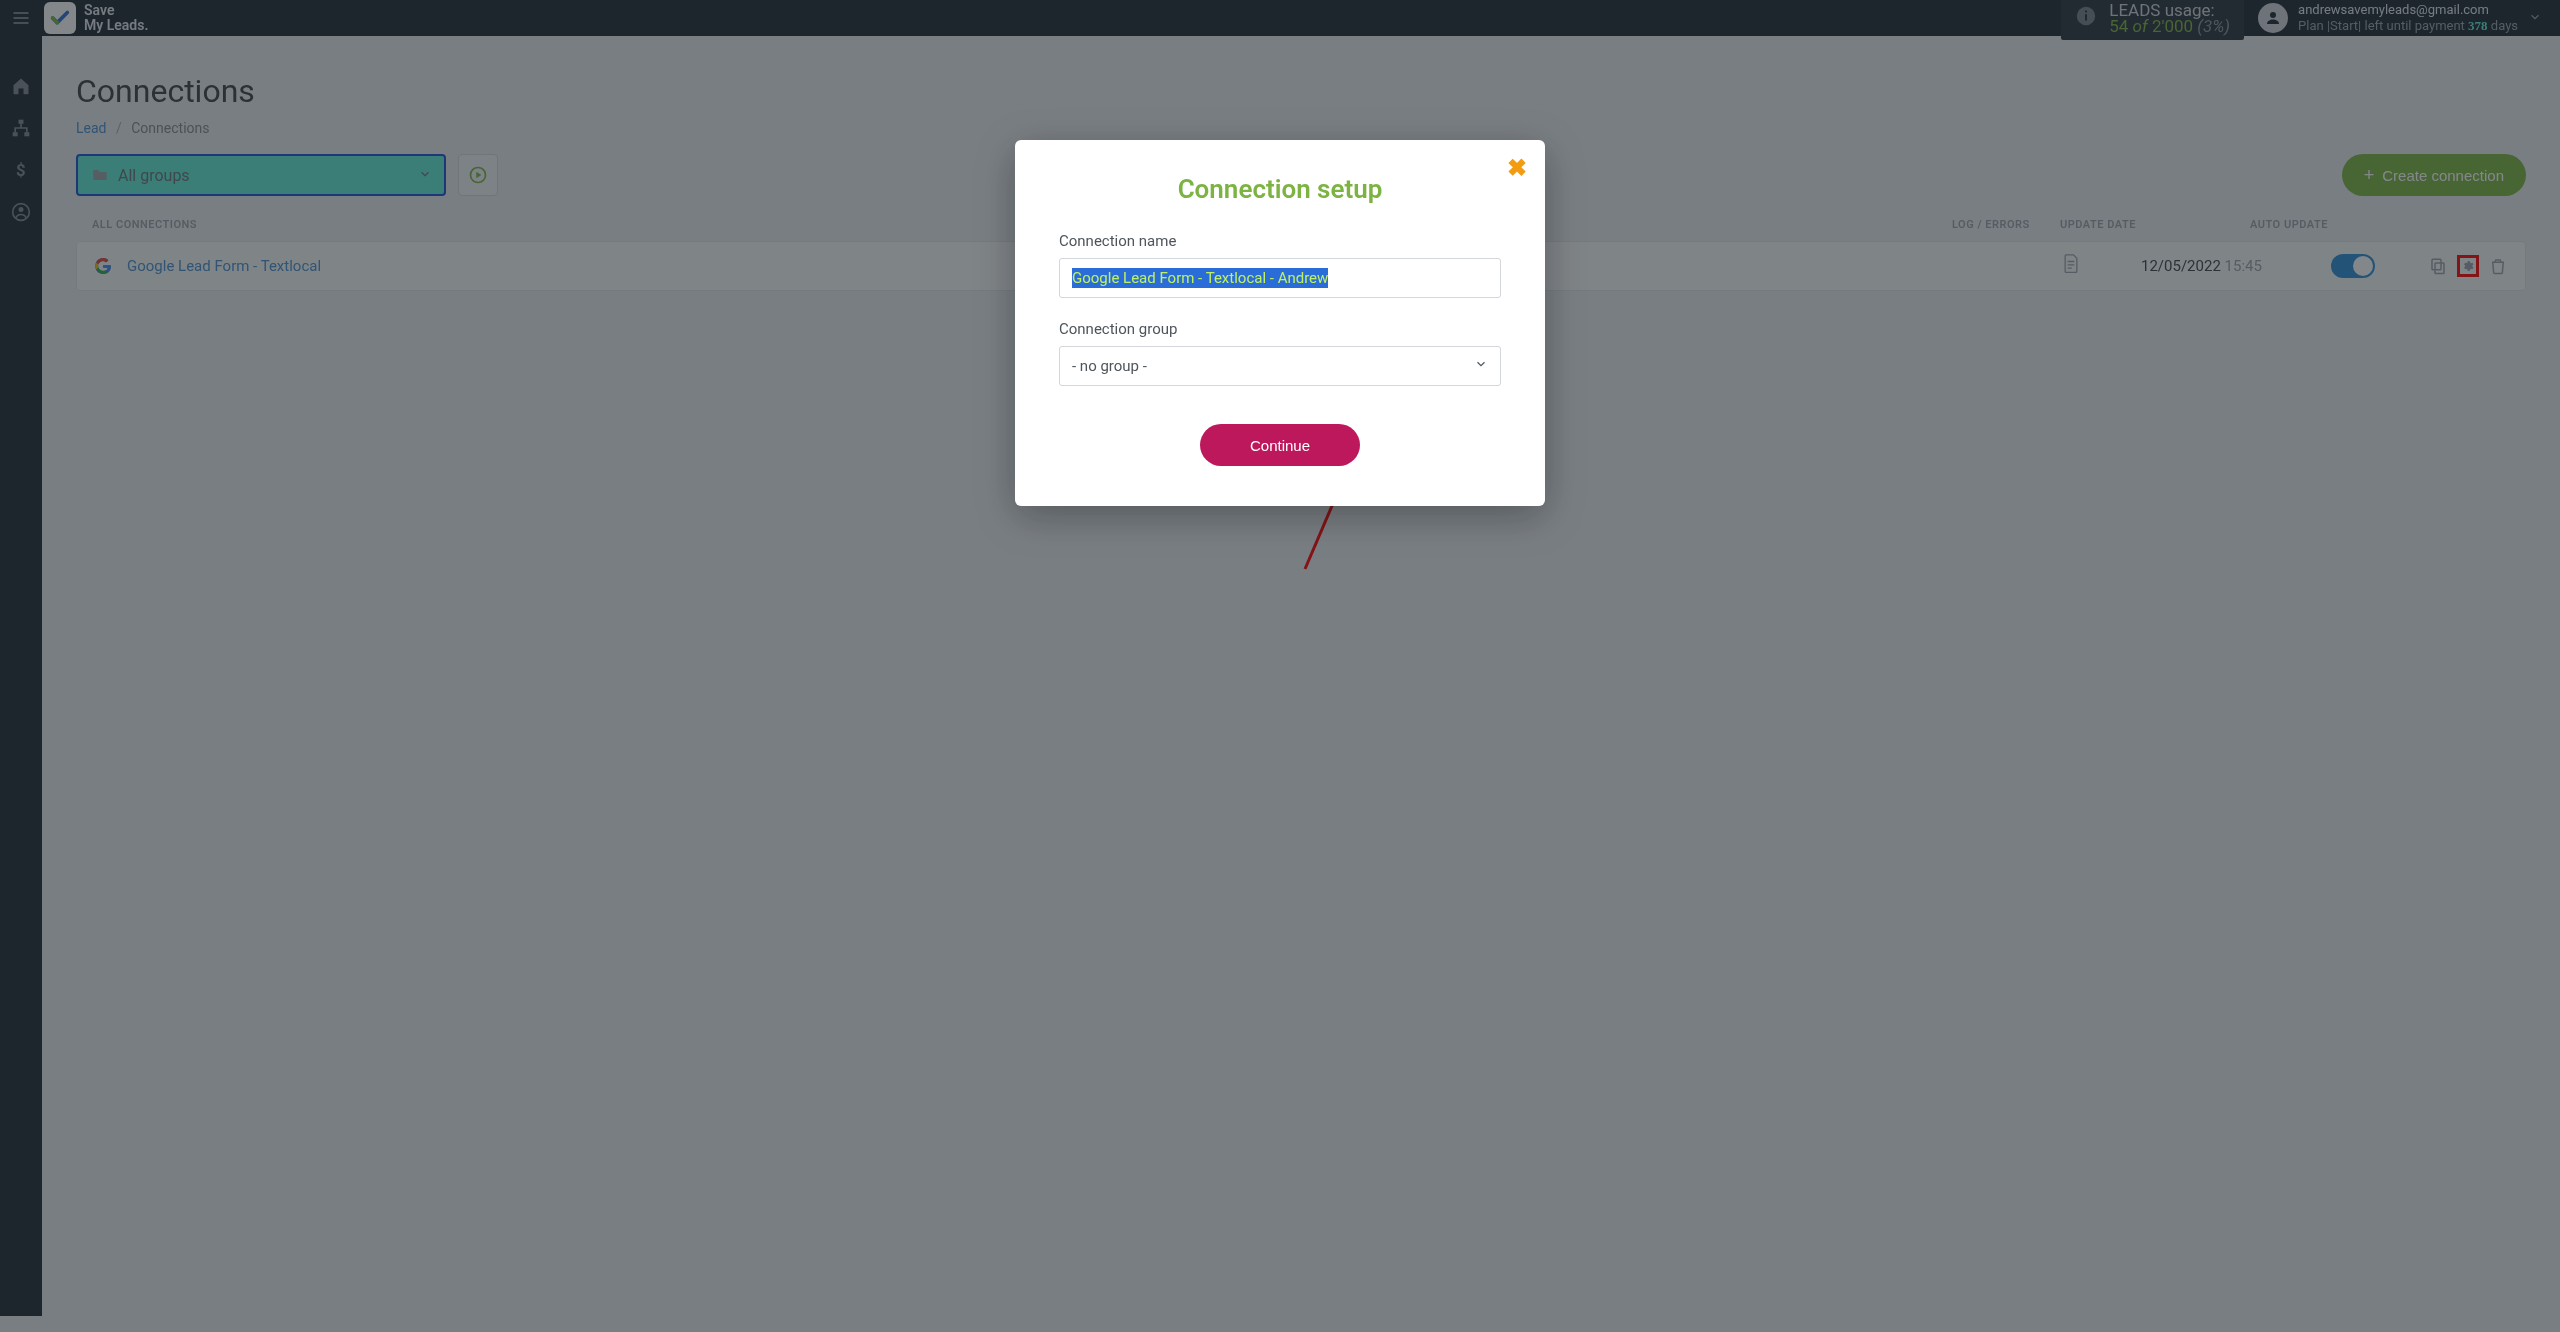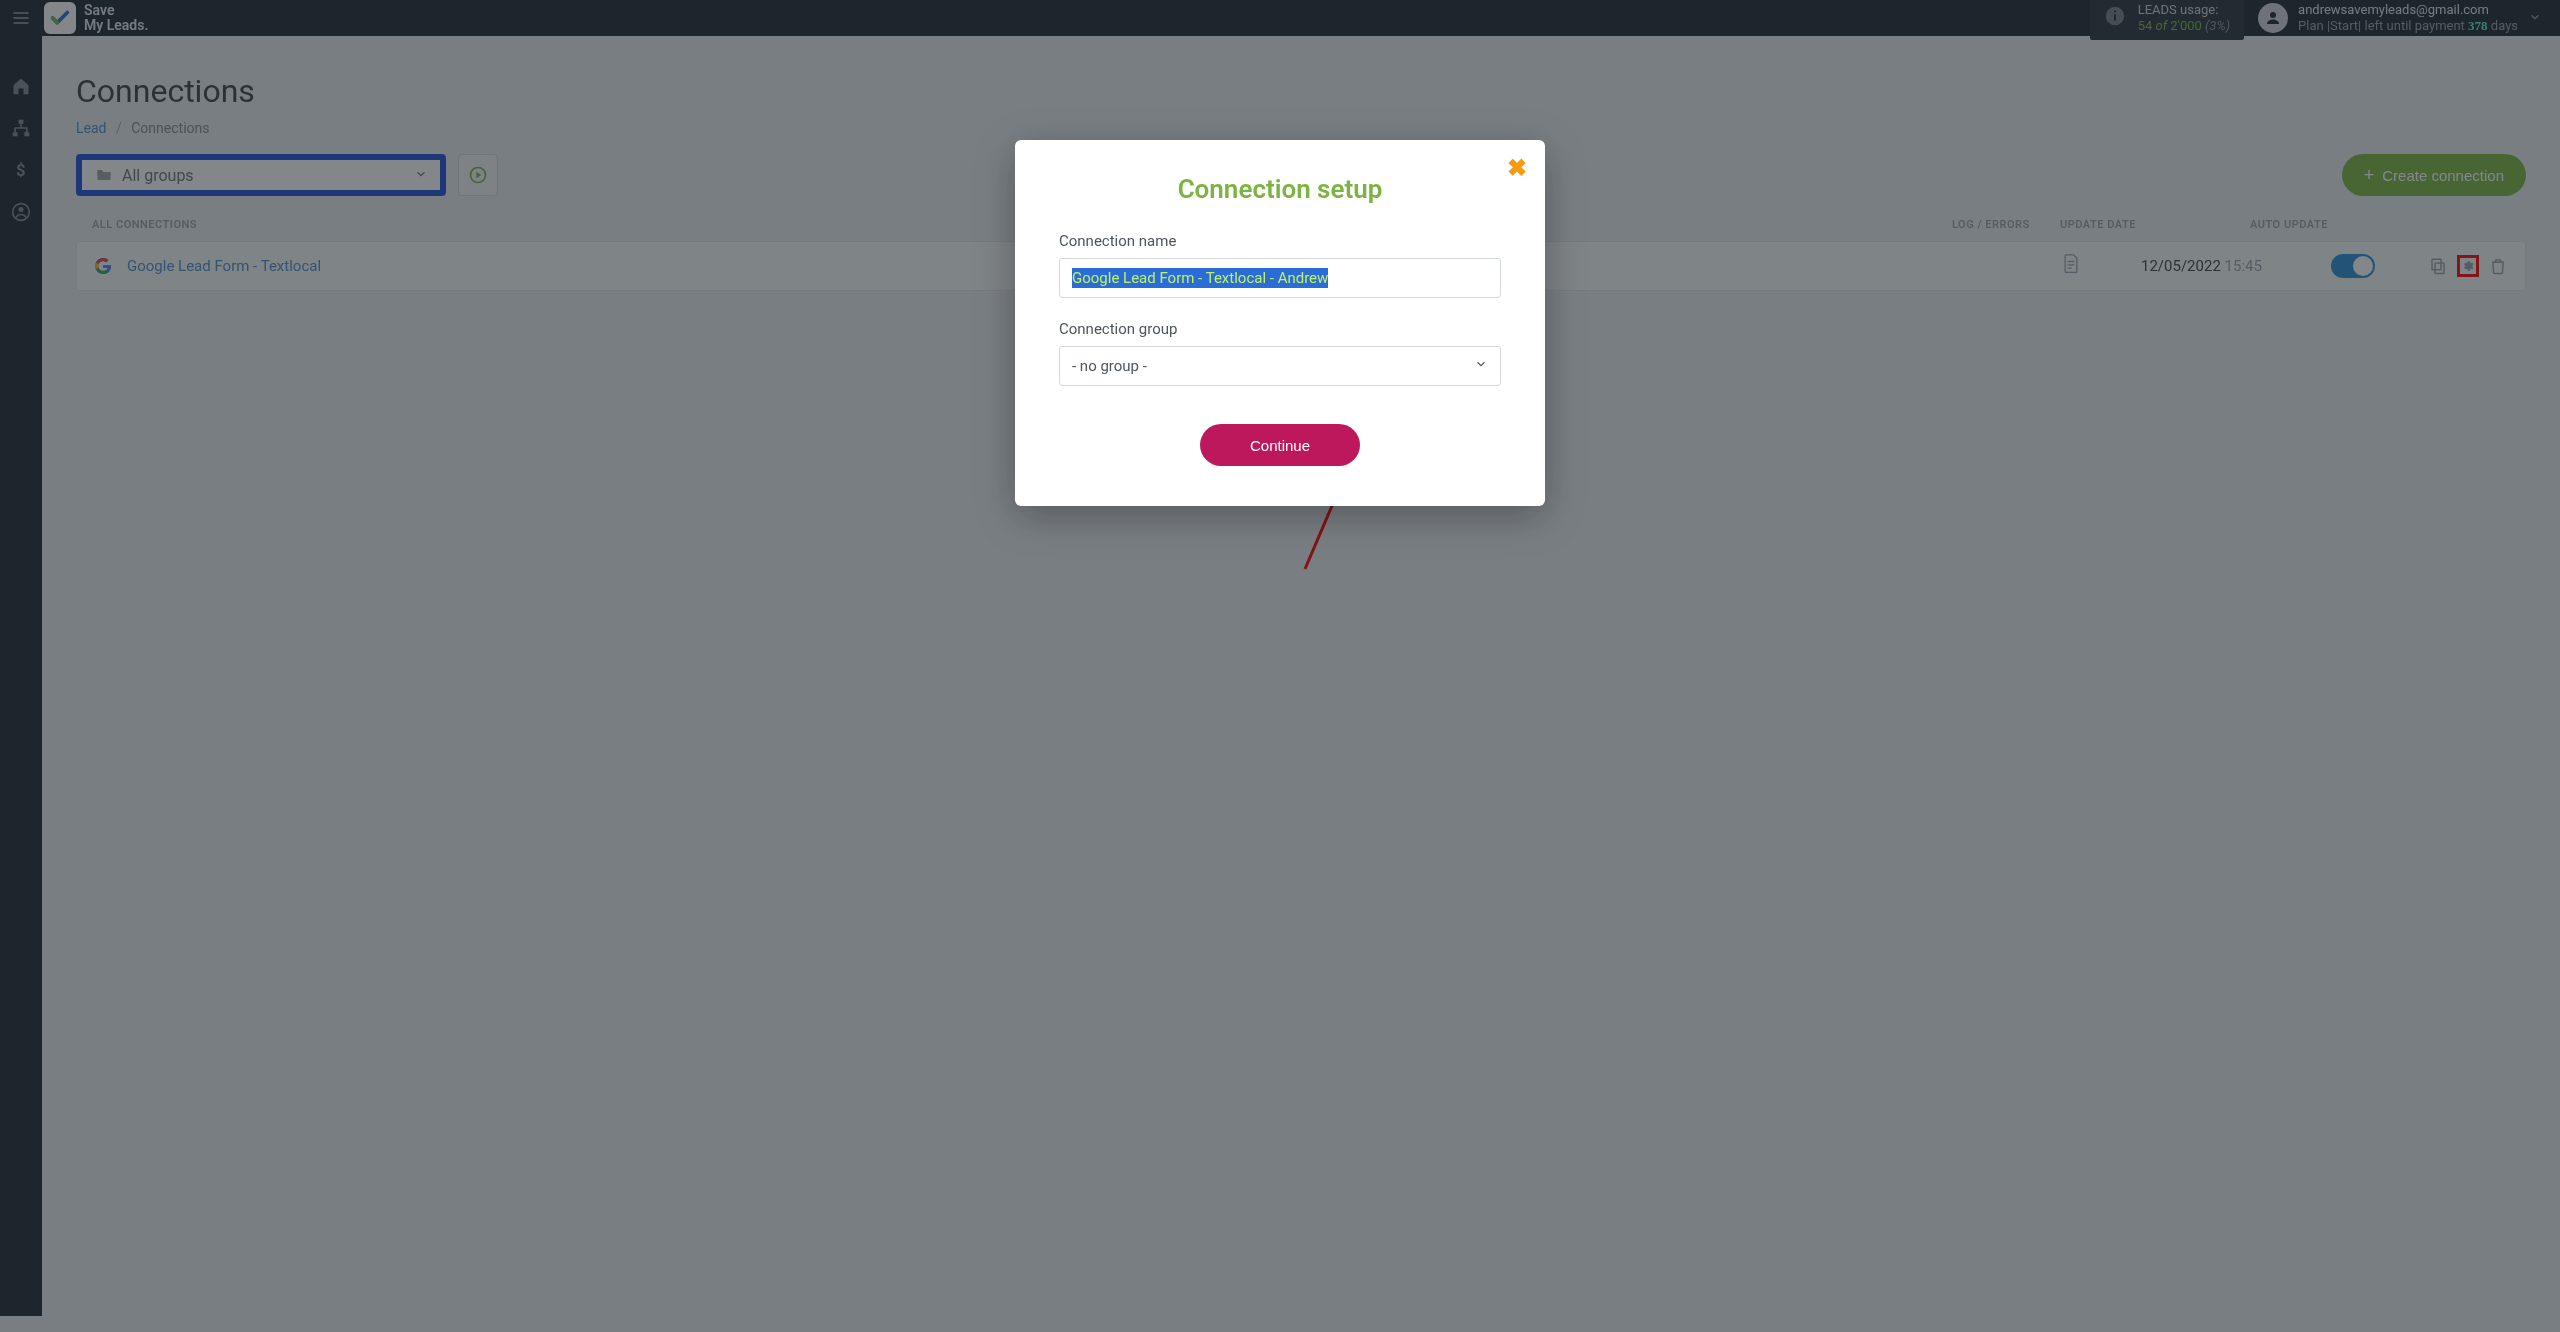--- a/index.html
+++ b/index.html
@@ -18,21 +18,21 @@
   }
   .hamburger { width: 42px; display:flex; align-items:center; justify-content:center; cursor:pointer;}
   .hamburger svg { width:20px; height:20px; fill:#9aa1a9;}
   .logo-box { display:flex; align-items:center; gap:8px; margin-left:2px;}
   .logo-img { width:32px; height:32px; background:#fff; border-radius:6px; display:flex; align-items:center; justify-content:center;}
   .logo-img svg{width:22px;height:22px;}
   .logo-text { font-size:14px; line-height:15px; color:#e0e4e8; font-weight:600;}
   .top-right { margin-left:auto; display:flex; align-items:center; gap:14px; padding-right:18px;}
   .usage-box { background:#2a333c; padding:6px 14px; display:flex; align-items:center; gap:12px; border-radius:2px;}
   .usage-icon svg { width:22px; height:22px; fill:#778088;}
-  .usage-text { font-size:13px; line-height:16px;}
+  .usage-text { font-size:17px; line-height:16px;}
   .usage-text .line2 span.num1{color:#7cb342;}
   .usage-text .line2 span.of{color:#7cb342; font-style:italic;}
   .usage-text .line2 span.num2{color:#7cb342;}
   .usage-text .line2 span.pct{color:#8c949c; font-style:italic;}
   .user-box { display:flex; align-items:center; gap:10px; cursor:pointer;}
   .user-icon { width:30px;height:30px;background:#cfd3d7;border-radius:50%;display:flex;align-items:center;justify-content:center;}
   .user-icon svg{width:18px;height:18px;fill:#1d2731;}
   .user-text{font-size:13px;line-height:16px;}
   .user-text .l1{color:#e0e4e8;}
   .user-text .l2{color:#9aa1a9;}
@@ -44,21 +44,21 @@
   .side-item{width:24px;height:24px;display:flex;align-items:center;justify-content:center;cursor:pointer;}
   .side-item svg{width:20px;height:20px;fill:#808890;}
 
   .main { flex:1; padding:36px 34px; overflow:auto;}
   .page-title{font-size:32px;color:#3d4348;font-weight:400;margin-bottom:10px;}
   .breadcrumb{font-size:14px;color:#888;}
   .breadcrumb a{color:#4a8fce;text-decoration:none;}
   .breadcrumb .sep{margin:0 6px;color:#aaa;}
 
   .toolbar{display:flex;align-items:center;gap:12px;margin-top:18px;}
-  .group-select{flex:0 0 370px;height:42px;border:6px solid #1d4ed8;background:#ffffff;border-radius:4px;display:flex;align-items:center;padding:0 14px;color:#6b737a;position:relative;cursor:pointer;}
+  .group-select{flex:0 0 370px;height:42px;border:2px solid #1d4ed8;background:#5eead4;border-radius:4px;display:flex;align-items:center;padding:0 14px;color:#6b737a;position:relative;cursor:pointer;}
   .group-select .folder{margin-right:10px;color:#9ba2a9;}
   .group-select .chev{position:absolute;right:12px;color:#6b737a;}
   .play-btn{width:40px;height:42px;border:1px solid #d3d7db;background:#f1f3f5;border-radius:4px;display:flex;align-items:center;justify-content:center;cursor:pointer;}
   .play-btn svg{width:20px;height:20px;fill:none;stroke:#7cb342;stroke-width:2;}
   .create-btn{margin-left:auto;height:42px;padding:0 22px;background:#7cb342;color:#fff;border:none;border-radius:22px;font-size:15px;display:flex;align-items:center;gap:8px;cursor:pointer;}
   .create-btn .plus{font-size:18px;font-weight:300;}
 
   .table-head{display:flex;align-items:center;margin-top:22px;padding:0 16px;font-size:11px;letter-spacing:0.5px;color:#9aa1a8;font-weight:600;}
   .col-name{flex:0 0 640px;}
   .col-log{flex:0 0 80px;text-align:left;}

